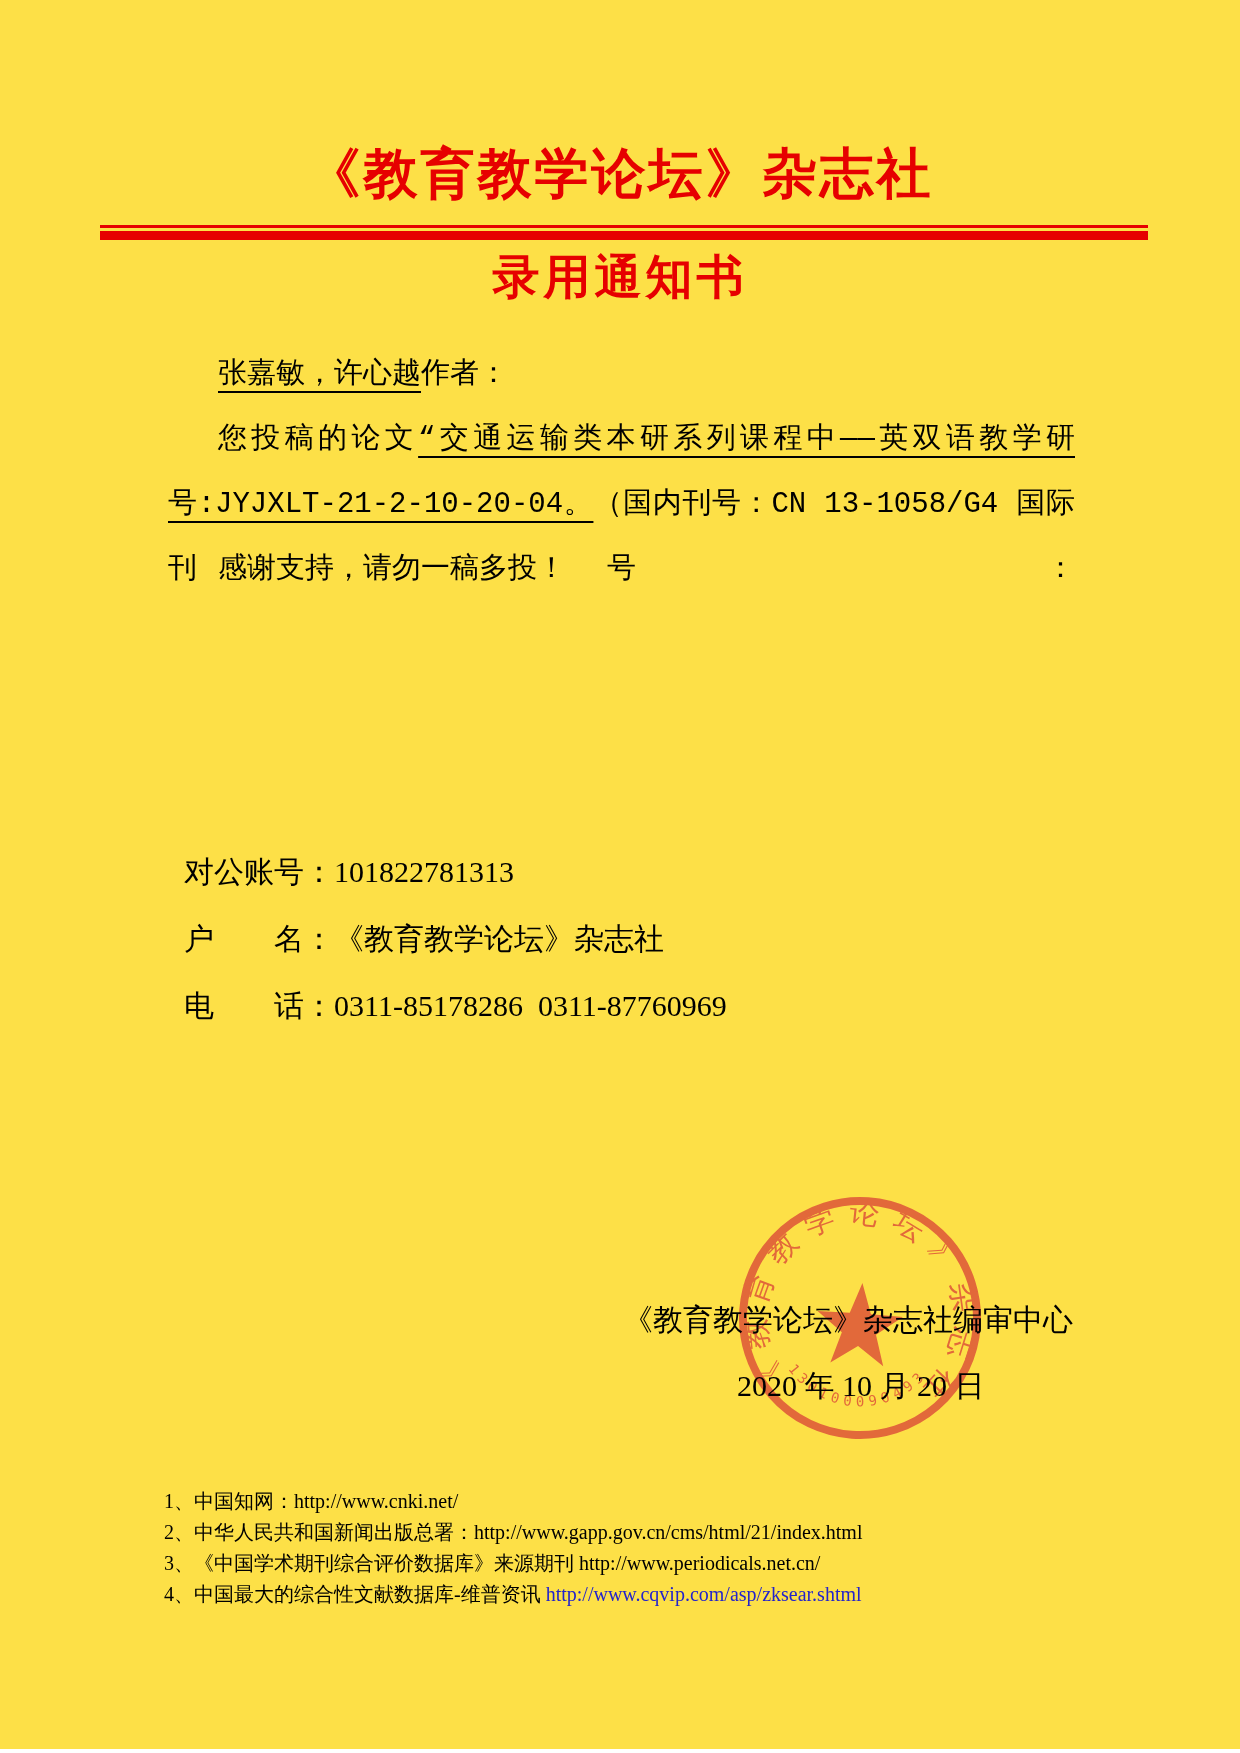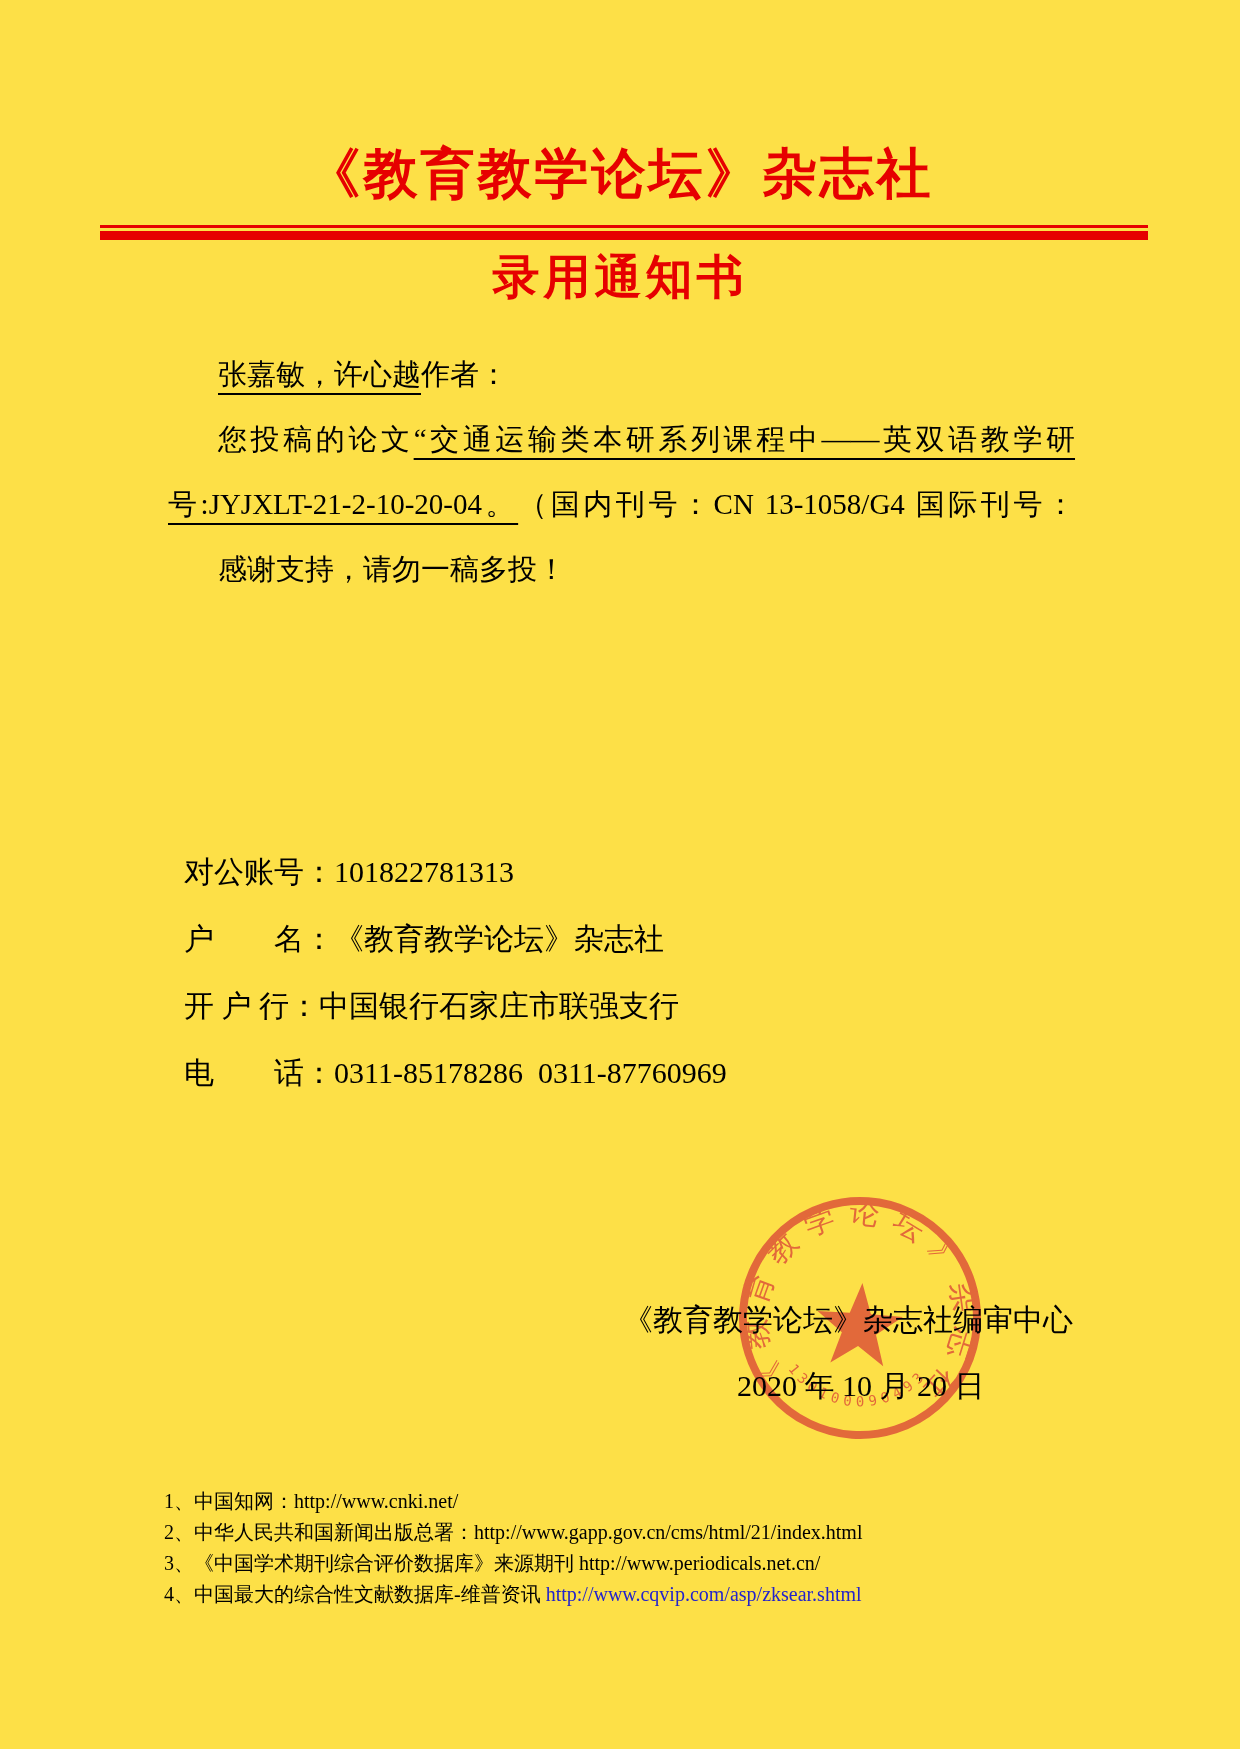--- a/index.html
+++ b/index.html
@@ -29,21 +29,21 @@
   .doc-title {
     position:absolute; top:246px; left:0; width:100%;
     text-align:center;
     font-size:47px; font-weight:bold; letter-spacing:4px;
     color:#e60000;
   }
 
   
   .body-block {
     position:absolute; top:342px; left:168px; width:907px;
-    font-size:29px; line-height:65px;
+    font-size:29px; line-height:65px;font-family:Liberation Mono, monospace;
   }
   .line { height:65px; white-space:pre-wrap; }
   .jline { text-align:justify; text-align-last:justify; }
   .indent { padding-left:50px; box-sizing:border-box; }
   .u { text-decoration:underline; text-underline-offset:9px; text-decoration-thickness:2px; }
 
   
   .acct-block {
     position:absolute; top:838px; left:168px; width:907px;
     font-size:30px;
@@ -91,21 +91,20 @@
   <div class="body-block">
     <div class="line indent"><span class="u">张嘉敏，许心越</span><span>作者：</span></div>
     <div class="line jline indent"><span>您投稿的论文</span><span class="u">“交通运输类本研系列课程中——英双语教学研</span></div>
     <div class="line jline"><span class="u">号:JYJXLT-21-2-10-20-04。</span><span>（国内刊号：CN 13-1058/G4 国际刊号：</span></div>
     <div class="line indent">感谢支持，请勿一稿多投！</div>
   </div>
 
   <div class="acct-block">
     <div class="acct-row"><span>对公账号：</span><span>101822781313</span></div>
     <div class="acct-row"><span>户　　名：</span><span>《教育教学论坛》杂志社</span></div>
-    <div class="acct-row"><span>开 户 行：</span><span>中国银行石家庄市联强支行</span></div>
     <div class="acct-row"><span>电　　话：</span><span>0311-85178286  0311-87760969</span></div>
   </div>
 
   <svg class="stamp" viewBox="0 0 250 250" xmlns="http://www.w3.org/2000/svg">
     <defs>
       <path id="ringPath" d="M 64,198 A 95,95 0 1 1 186,198" fill="none"></path>
       <path id="serialPath" d="M 45,162 A 88,88 0 0 0 205,162" fill="none"></path>
     </defs>
     <circle cx="125" cy="125" r="117" fill="none" stroke="#dd4f38" stroke-width="8"></circle>
     <polygon points="130,93 140.6,123.4 172.8,124.1 147.1,143.6 156.5,174.4 130,156 103.5,174.4 112.9,143.6 87.2,124.1 119.4,123.4" transform="translate(-5,-3)" fill="#dd4f38"></polygon>

